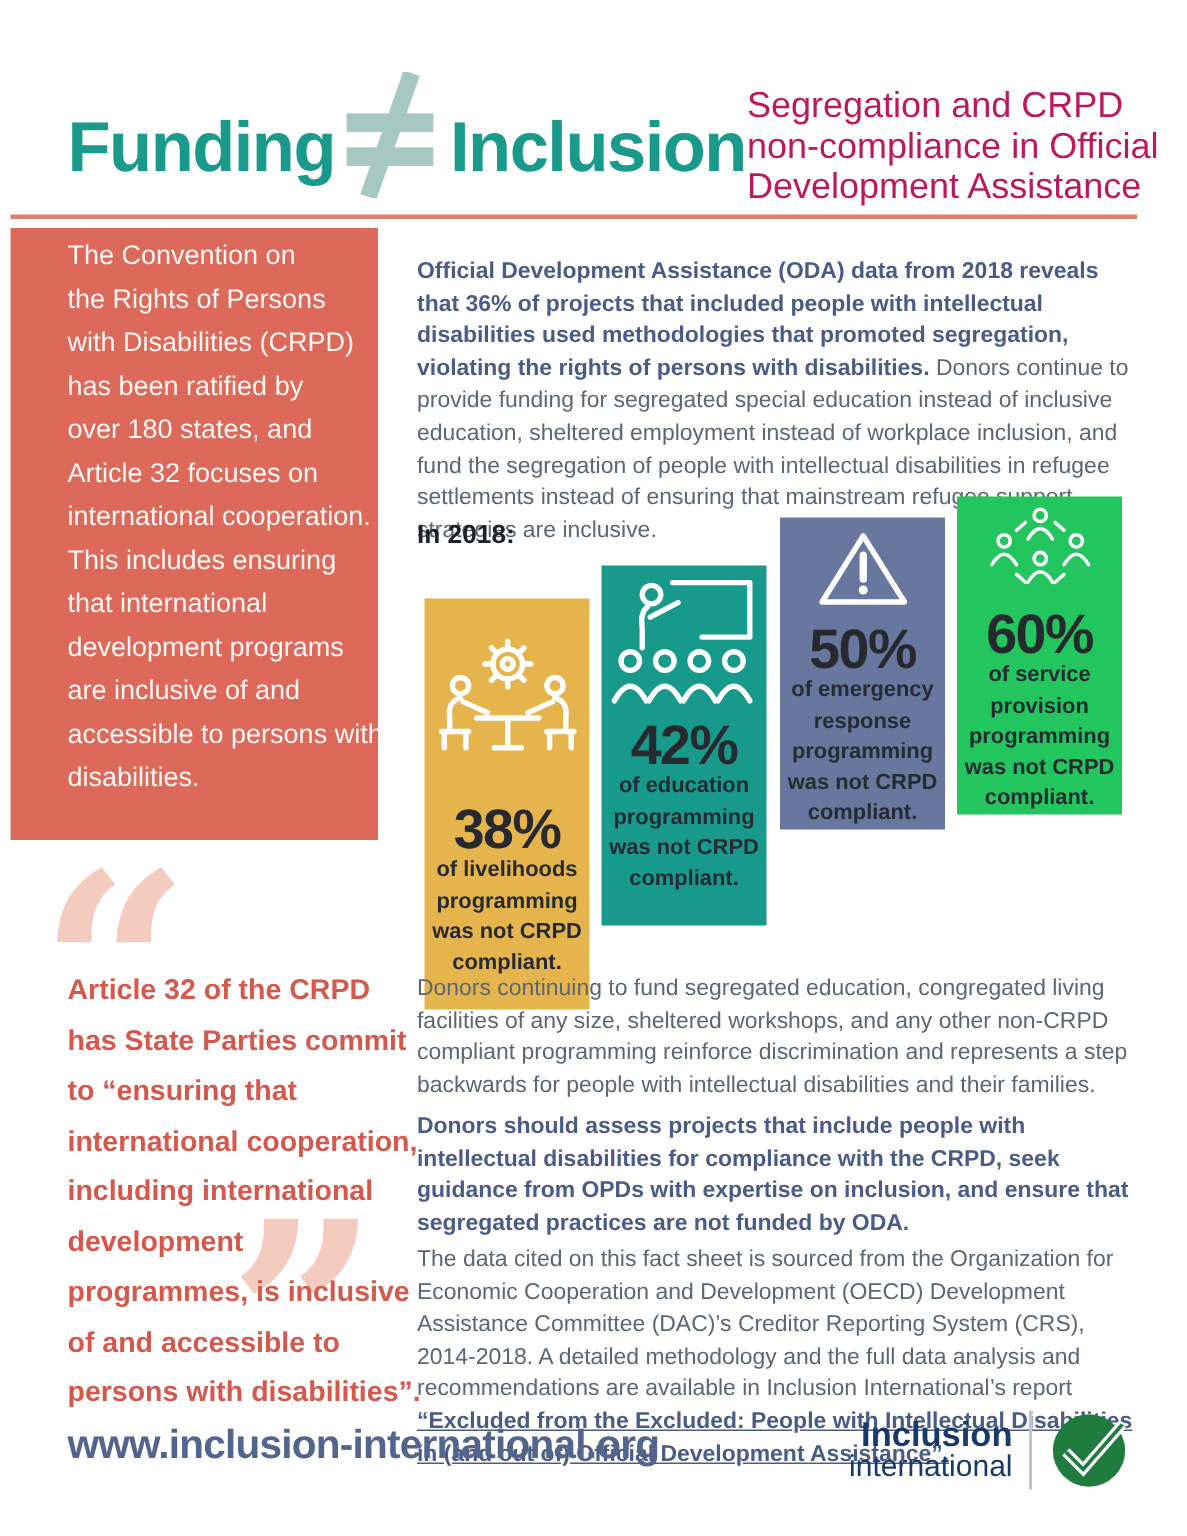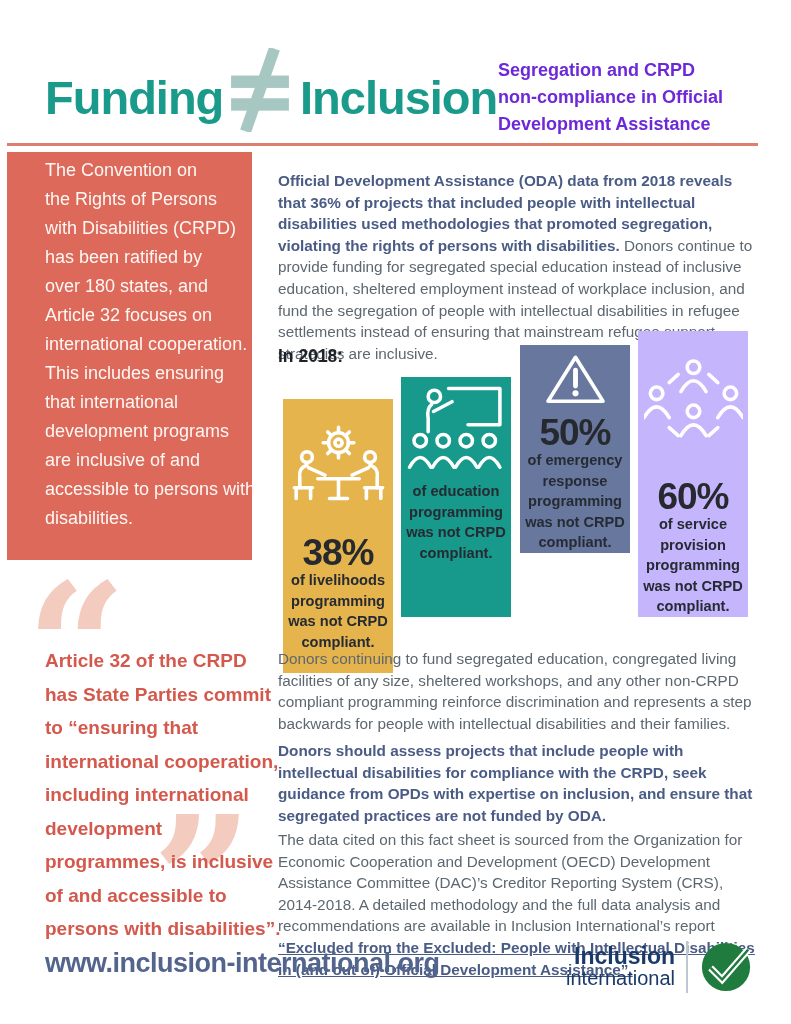--- a/index.html
+++ b/index.html
@@ -4,37 +4,37 @@
 <style>
   html,body{margin:0;padding:0;background:#ffffff;}
   .page{
     position:relative;width:791px;height:1024px;background:#ffffff;overflow:hidden;
     font-family:"Liberation Sans","DejaVu Sans",sans-serif;
   }
   
   .title-left{position:absolute;left:45px;top:70px;font-size:47px;font-weight:bold;color:#1A9A8B;letter-spacing:-1px;}
   .neq-svg{position:absolute;left:228px;top:48px;width:64px;height:84px;}
   .title-right{position:absolute;left:300px;top:70px;font-size:47px;font-weight:bold;color:#1A9A8B;letter-spacing:-1px;}
-  .subtitle{position:absolute;left:498px;top:57px;font-size:18px;font-weight:bold;color:#6d28d9;line-height:27px;white-space:pre;}
+  .subtitle{position:absolute;left:498px;top:57px;font-size:24px;font-weight:normal;color:#be185d;line-height:27px;white-space:pre;}
   .top-rule{position:absolute;left:7px;top:143px;width:751px;height:3px;background:#DD7E6E;}
   
   .sidebar{
     position:absolute;left:7px;top:152px;width:245px;height:408px;background:#DC6959;
     box-sizing:border-box;padding:4px 8px 0 38px;color:#FEF7F4;font-size:18px;line-height:29px;white-space:pre;
   }
   
   .intro{position:absolute;left:278px;top:170px;width:482px;font-size:15.3px;line-height:21.6px;color:#5D6770;}
   .intro .b{font-weight:bold;color:#4A5C85;}
   .in2018{position:absolute;left:278px;top:346px;font-size:17.5px;font-weight:bold;color:#1E2126;}
   
   .bar{position:absolute;width:110px;}
   .bar1{left:283px;top:399px;height:274px;background:#E6B44C;}
   .bar2{left:401px;top:377px;height:240px;background:#17998B;}
   .bar3{left:520px;top:345px;height:208px;background:#68779E;}
-  .bar4{left:638px;top:331px;height:286px;background:#c4b5fd;}
+  .bar4{left:638px;top:331px;height:212px;background:#22c55e;}
   .bar-icon{position:absolute;left:0;right:0;top:0;bottom:137px;display:flex;align-items:center;justify-content:center;}
   .bar-icon svg{width:90%;height:86%;}
   .bar-body{position:absolute;left:0;right:0;bottom:0;height:137px;text-align:center;}
   .bar-pct{font-size:37px;font-weight:bold;color:#26292E;line-height:33px;letter-spacing:-1px;}
   .bar-label{font-size:14.6px;font-weight:bold;color:#262B33;line-height:20.6px;white-space:pre;margin-top:1px;}
   
   .quote-mark{position:absolute;font-family:"DejaVu Serif","Liberation Serif",serif;font-weight:bold;
     font-size:175px;line-height:1;color:#F4CCBF;z-index:0;}
   .quote-open{left:26px;top:560px;}
   .quote-close{left:152px;top:792px;}
@@ -135,20 +135,21 @@
           <circle cx="40" cy="64" r="7"></circle>
           <circle cx="66" cy="64" r="7"></circle>
           <circle cx="92" cy="64" r="7"></circle>
         <path d="M2,94 Q14,72 26,94"></path>
           <path d="M28,94 Q40,72 52,94"></path>
         <path d="M54,94 Q66,72 78,94"></path>
           <path d="M80,94 Q92,72 104,94"></path>
       </svg>
     </div>
     <div class="bar-body">
+      <div class="bar-pct">42%</div>
       <div class="bar-label">of education
 programming
 was not CRPD
 compliant.</div>
     </div>
   </div>
 
   <div class="bar bar3">
     <div class="bar-icon">
       <svg class="ico" viewBox="0 0 110 100">

